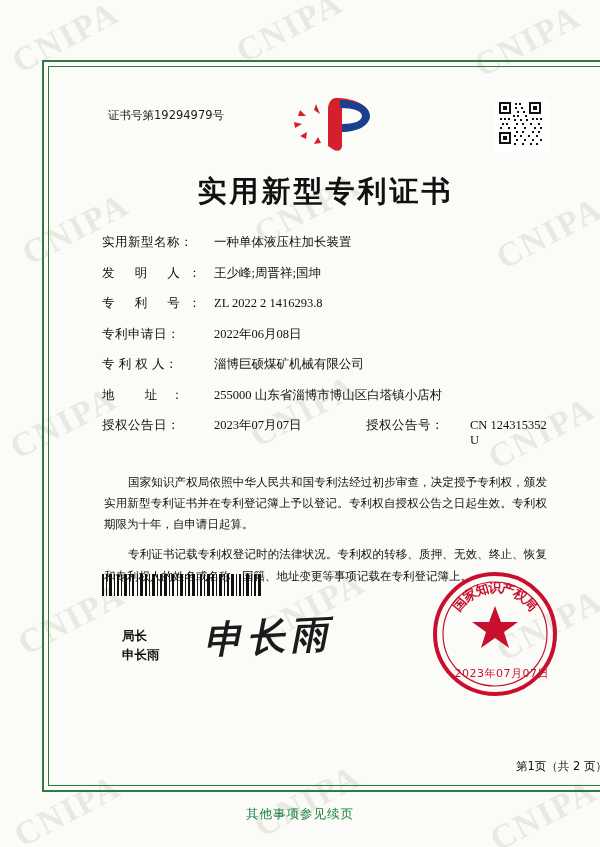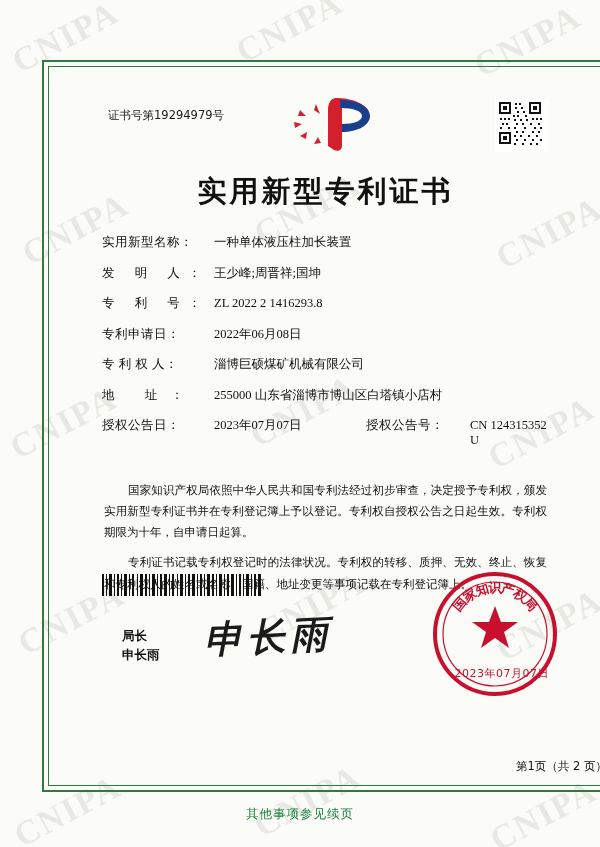--- a/index.html
+++ b/index.html
@@ -141,21 +141,21 @@
   .para-block {
     padding: 10px 30px 0 30px;
   }
   .para {
     font-size: 11.5px;
     line-height: 1.85;
     color: #111;
     text-indent: 24px;
     text-align: justify;
     font-family: Liberation Mono, monospace;
-    margin: 8px 0 9px 0;
+    margin: 0 0 9px 0;
   }
 
   
   .sig-area {
     position: absolute;
     left: 30px;
     right: 30px;
     bottom: 56px;
     height: 160px;
   }

